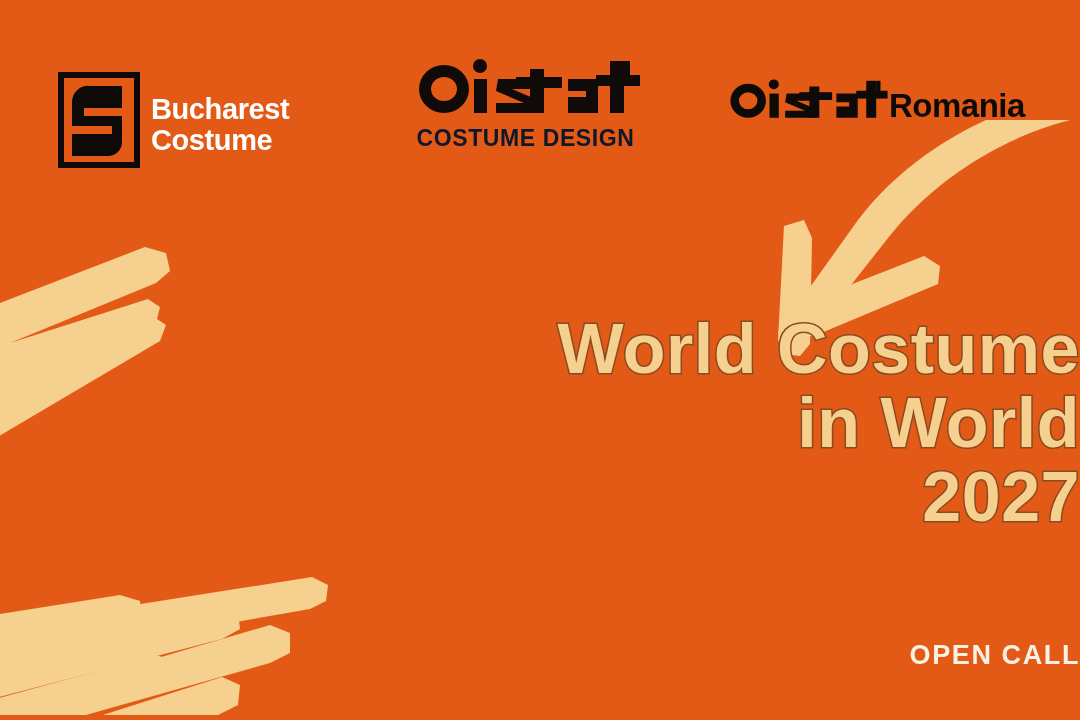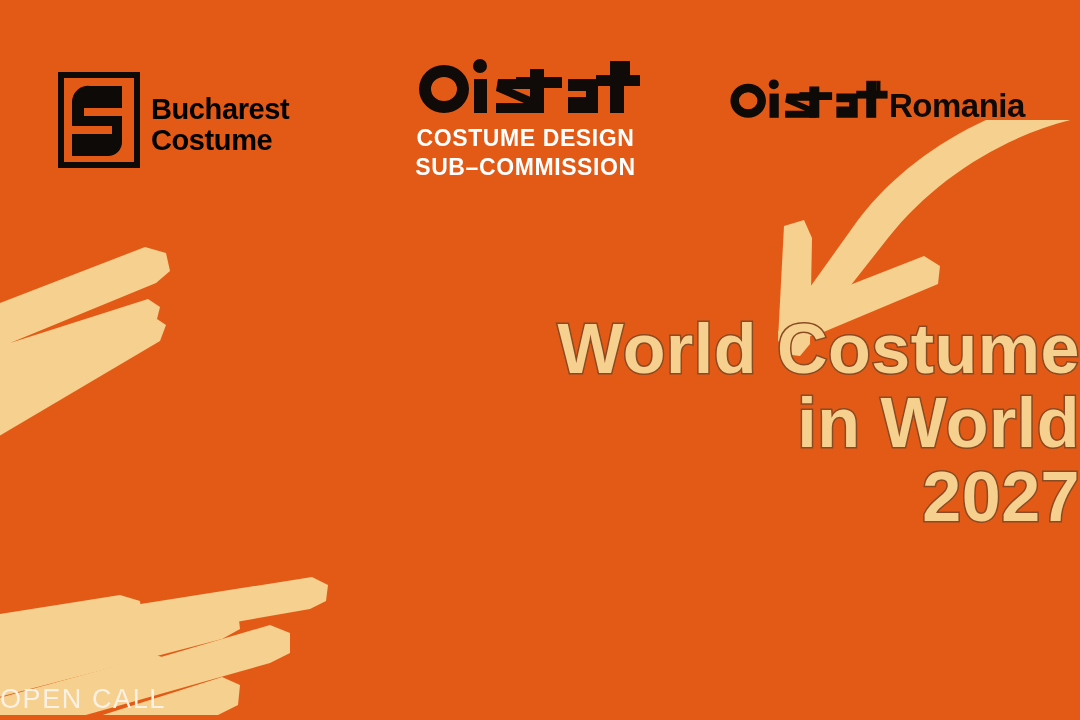--- a/index.html
+++ b/index.html
@@ -32,39 +32,39 @@
   
   #logo-bsb {
     position:absolute;
     left:58px; top:17px;
     display:flex;
     align-items:center;
     gap:11px;
   }
   #bsb-mark { width:82px; height:96px; flex:0 0 auto; }
   #bsb-wordmark {
-    color:#000000;
+    color:#ffffff;
     font-weight:bold;
     font-size:29px;
     line-height:1.06;
     letter-spacing:-0.4px;
     white-space:nowrap;
     margin-top:10px;
   }
 
   
   #logo-oistat-cd {
     position:absolute;
     left:398px; top:0px;
     width:255px;
     text-align:center;
   }
   #oistat-cd-mark { width:232px; height:66px; display:block; margin:0 auto; }
   .oistat-sub-line {
-    color:#ffffff;
+    color:#0f172a;
     font-weight:bold;
     font-size:23px;
     letter-spacing:0.6px;
     line-height:1.28;
     white-space:nowrap;
   }
   #oistat-cd-line1 { margin-top:3px; }
 
   
   #logo-oistat-ro {
@@ -101,26 +101,25 @@
     -webkit-text-stroke:3px #8a4a22;
     paint-order:stroke fill;
     white-space:nowrap;
   }
 
   
   #open-call {
     position:absolute;
     left:0; top:640px;
     width:1080px;
-    text-align:left;
+    text-align:right;
     color:#faf1e5;
-    font-weight:normal;
+    font-weight:bold;
     font-size:27px;
     letter-spacing:1.6px;
-    margin-top:44px;
   }
 </style>
 </head>
 <body>
 
 <div id="poster">
 
   <svg class="deco" id="scribble-left" viewBox="0 0 360 490">
     <g fill="#f6d08e">
 
@@ -216,21 +215,20 @@
           <path d="M 160 24 L 188 24 L 188 58 L 158 58 L 158 42 L 176 42
                    L 176 36 L 158 36 L 158 24 Z
                    M 168 48 L 176 48 L 176 52 L 168 52 Z"></path>
 
           <rect x="200" y="6" width="14" height="52"></rect>
           <rect x="186" y="20" width="44" height="11"></rect>
           <rect x="214" y="6" width="6" height="16"></rect>
         </g>
       </svg>
       <div class="oistat-sub-line" id="oistat-cd-line1">COSTUME DESIGN</div>
-      <div class="oistat-sub-line">SUB–COMMISSION</div>
     </div>
 
     <div id="logo-oistat-ro">
       <svg id="oistat-ro-mark" viewBox="0 0 232 66">
         <g fill="#0d0a08">
           <path d="M 34 10 A 25 24 0 1 0 34 58 A 25 24 0 1 0 34 10 Z
                    M 34 22 A 13 12 0 1 1 34 46 A 13 12 0 1 1 34 22 Z"></path>
           <rect x="64" y="24" width="13" height="34"></rect>
           <circle cx="70" cy="11" r="7"></circle>
           <path d="M 88 24 L 130 24 L 130 34 L 102 34 L 130 46 L 130 58

